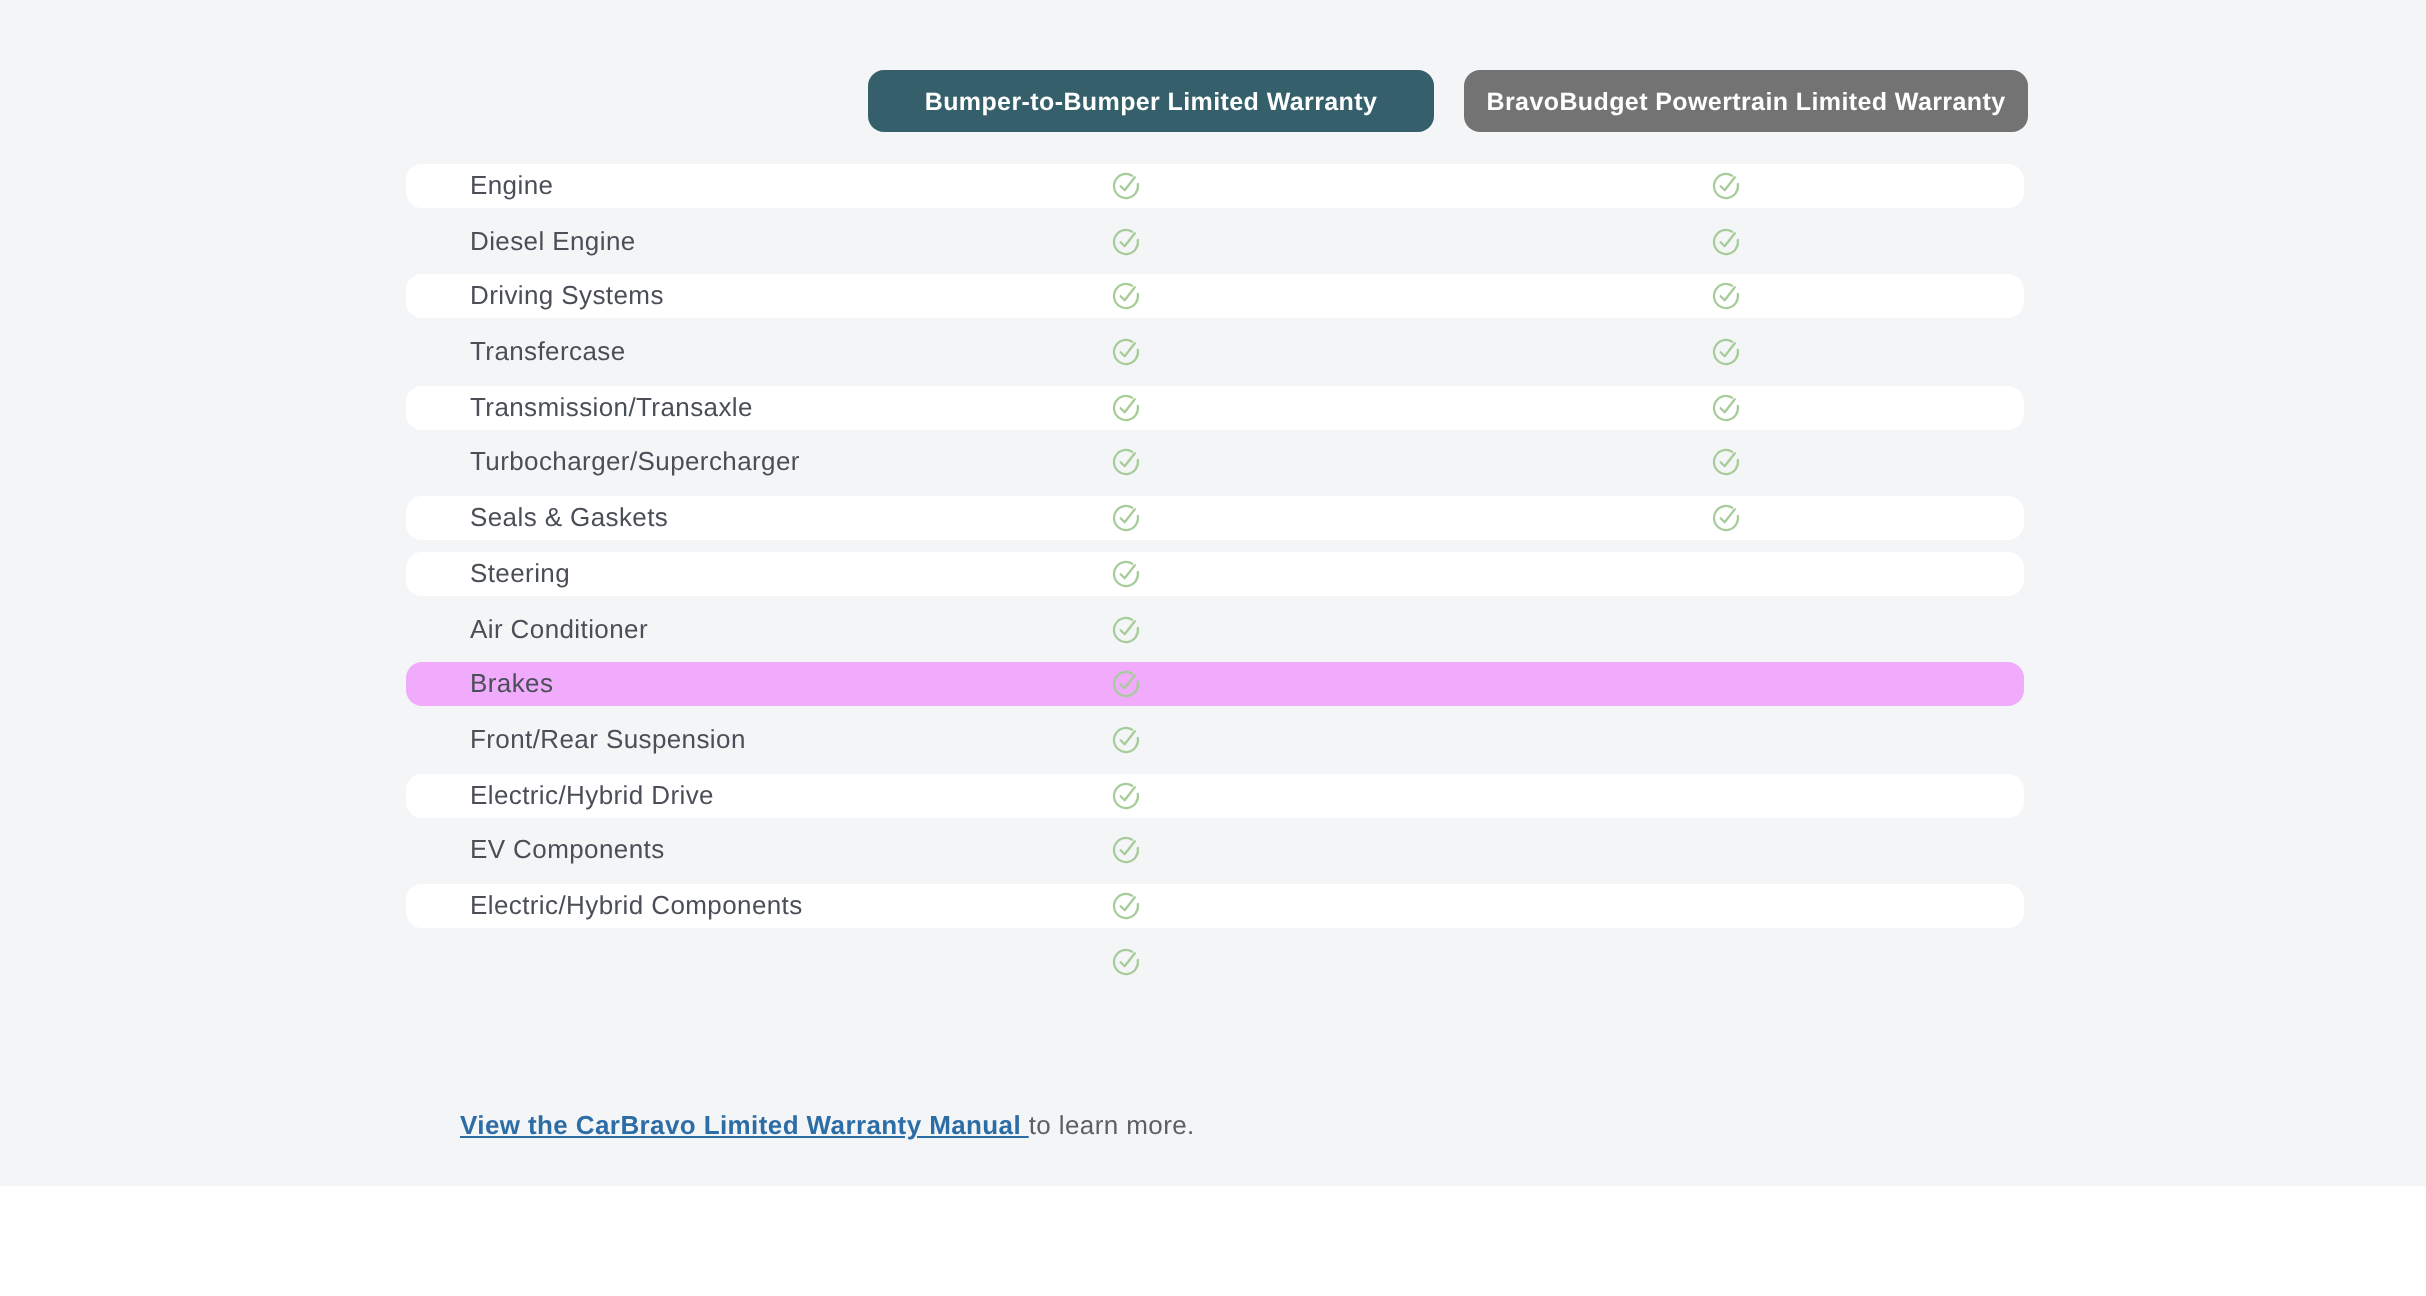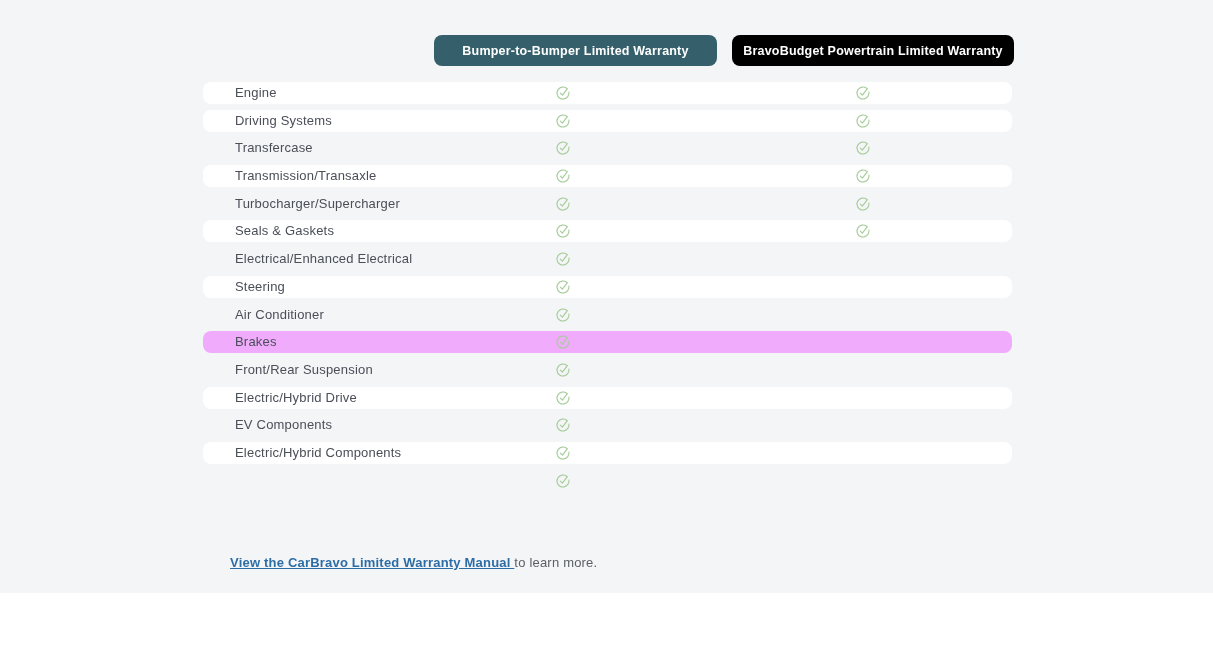--- a/index.html
+++ b/index.html
@@ -64,39 +64,54 @@
     cursor: pointer;
   }
 </style>
 </head>
 <body>
 
 <div class="warranty-section" style="background: rgb(244, 245, 247);">
 
   <div class="col-buttons">
     <button class="col-btn col-btn-1" style="background: rgb(53, 96, 107); color: rgb(255, 255, 255);">Bumper-to-Bumper Limited Warranty</button>
-    <button class="col-btn col-btn-2" style="background: #000000; color: rgb(255, 255, 255);">BravoBudget Powertrain Limited Warranty</button>
+    <button class="col-btn col-btn-2" style="background: #737373; color: rgb(255, 255, 255);">BravoBudget Powertrain Limited Warranty</button>
   </div>
 
   <div class="warranty-table">
       <div class="w-row row-white" style="background: rgb(255, 255, 255);">
       <span class="row-label" style="color: rgb(74, 78, 87);">Engine</span>
       <span class="check-cell check-cell-1">
           <span><svg viewBox="0 0 24 24" width="16" height="16">
               <circle cx="12" cy="12" r="9" fill="none" stroke="#a6cc99" stroke-width="1.7" stroke-linecap="round" stroke-dasharray="48.5 8" transform="rotate(-10 12 12)"></circle>
               <path d="M8 12.2 L11 15.2 L18.6 5.4" fill="none" stroke="#a6cc99" stroke-width="1.7" stroke-linecap="round" stroke-linejoin="round"></path>
             </svg></span>
         </span>
       <span class="check-cell check-cell-2">
           <span><svg viewBox="0 0 24 24" width="16" height="16">
               <circle cx="12" cy="12" r="9" fill="none" stroke="#a6cc99" stroke-width="1.7" stroke-linecap="round" stroke-dasharray="48.5 8" transform="rotate(-10 12 12)"></circle>
               <path d="M8 12.2 L11 15.2 L18.6 5.4" fill="none" stroke="#a6cc99" stroke-width="1.7" stroke-linecap="round" stroke-linejoin="round"></path>
             </svg></span>
         </span>
     </div>
+      <div class="w-row">
+      <span class="row-label" style="color: rgb(74, 78, 87);">Diesel Engine</span>
+      <span class="check-cell check-cell-1">
+          <span><svg viewBox="0 0 24 24" width="16" height="16">
+              <circle cx="12" cy="12" r="9" fill="none" stroke="#a6cc99" stroke-width="1.7" stroke-linecap="round" stroke-dasharray="48.5 8" transform="rotate(-10 12 12)"></circle>
+              <path d="M8 12.2 L11 15.2 L18.6 5.4" fill="none" stroke="#a6cc99" stroke-width="1.7" stroke-linecap="round" stroke-linejoin="round"></path>
+            </svg></span>
+        </span>
+      <span class="check-cell check-cell-2">
+          <span><svg viewBox="0 0 24 24" width="16" height="16">
+              <circle cx="12" cy="12" r="9" fill="none" stroke="#a6cc99" stroke-width="1.7" stroke-linecap="round" stroke-dasharray="48.5 8" transform="rotate(-10 12 12)"></circle>
+              <path d="M8 12.2 L11 15.2 L18.6 5.4" fill="none" stroke="#a6cc99" stroke-width="1.7" stroke-linecap="round" stroke-linejoin="round"></path>
+            </svg></span>
+        </span>
+    </div>
       <div class="w-row row-white" style="background: rgb(255, 255, 255);">
       <span class="row-label" style="color: rgb(74, 78, 87);">Driving Systems</span>
       <span class="check-cell check-cell-1">
           <span><svg viewBox="0 0 24 24" width="16" height="16">
               <circle cx="12" cy="12" r="9" fill="none" stroke="#a6cc99" stroke-width="1.7" stroke-linecap="round" stroke-dasharray="48.5 8" transform="rotate(-10 12 12)"></circle>
               <path d="M8 12.2 L11 15.2 L18.6 5.4" fill="none" stroke="#a6cc99" stroke-width="1.7" stroke-linecap="round" stroke-linejoin="round"></path>
             </svg></span>
         </span>
       <span class="check-cell check-cell-2">
           <span><svg viewBox="0 0 24 24" width="16" height="16">
@@ -157,30 +172,20 @@
               <circle cx="12" cy="12" r="9" fill="none" stroke="#a6cc99" stroke-width="1.7" stroke-linecap="round" stroke-dasharray="48.5 8" transform="rotate(-10 12 12)"></circle>
               <path d="M8 12.2 L11 15.2 L18.6 5.4" fill="none" stroke="#a6cc99" stroke-width="1.7" stroke-linecap="round" stroke-linejoin="round"></path>
             </svg></span>
         </span>
       <span class="check-cell check-cell-2">
           <span><svg viewBox="0 0 24 24" width="16" height="16">
               <circle cx="12" cy="12" r="9" fill="none" stroke="#a6cc99" stroke-width="1.7" stroke-linecap="round" stroke-dasharray="48.5 8" transform="rotate(-10 12 12)"></circle>
               <path d="M8 12.2 L11 15.2 L18.6 5.4" fill="none" stroke="#a6cc99" stroke-width="1.7" stroke-linecap="round" stroke-linejoin="round"></path>
             </svg></span>
         </span>
-    </div>
-      <div class="w-row">
-      <span class="row-label" style="color: rgb(74, 78, 87);">Electrical/Enhanced Electrical</span>
-      <span class="check-cell check-cell-1">
-          <span><svg viewBox="0 0 24 24" width="16" height="16">
-              <circle cx="12" cy="12" r="9" fill="none" stroke="#a6cc99" stroke-width="1.7" stroke-linecap="round" stroke-dasharray="48.5 8" transform="rotate(-10 12 12)"></circle>
-              <path d="M8 12.2 L11 15.2 L18.6 5.4" fill="none" stroke="#a6cc99" stroke-width="1.7" stroke-linecap="round" stroke-linejoin="round"></path>
-            </svg></span>
-        </span>
-      <span class="check-cell check-cell-2"></span>
     </div>
       <div class="w-row row-white" style="background: rgb(255, 255, 255);">
       <span class="row-label" style="color: rgb(74, 78, 87);">Steering</span>
       <span class="check-cell check-cell-1">
           <span><svg viewBox="0 0 24 24" width="16" height="16">
               <circle cx="12" cy="12" r="9" fill="none" stroke="#a6cc99" stroke-width="1.7" stroke-linecap="round" stroke-dasharray="48.5 8" transform="rotate(-10 12 12)"></circle>
               <path d="M8 12.2 L11 15.2 L18.6 5.4" fill="none" stroke="#a6cc99" stroke-width="1.7" stroke-linecap="round" stroke-linejoin="round"></path>
             </svg></span>
         </span>
       <span class="check-cell check-cell-2"></span>

